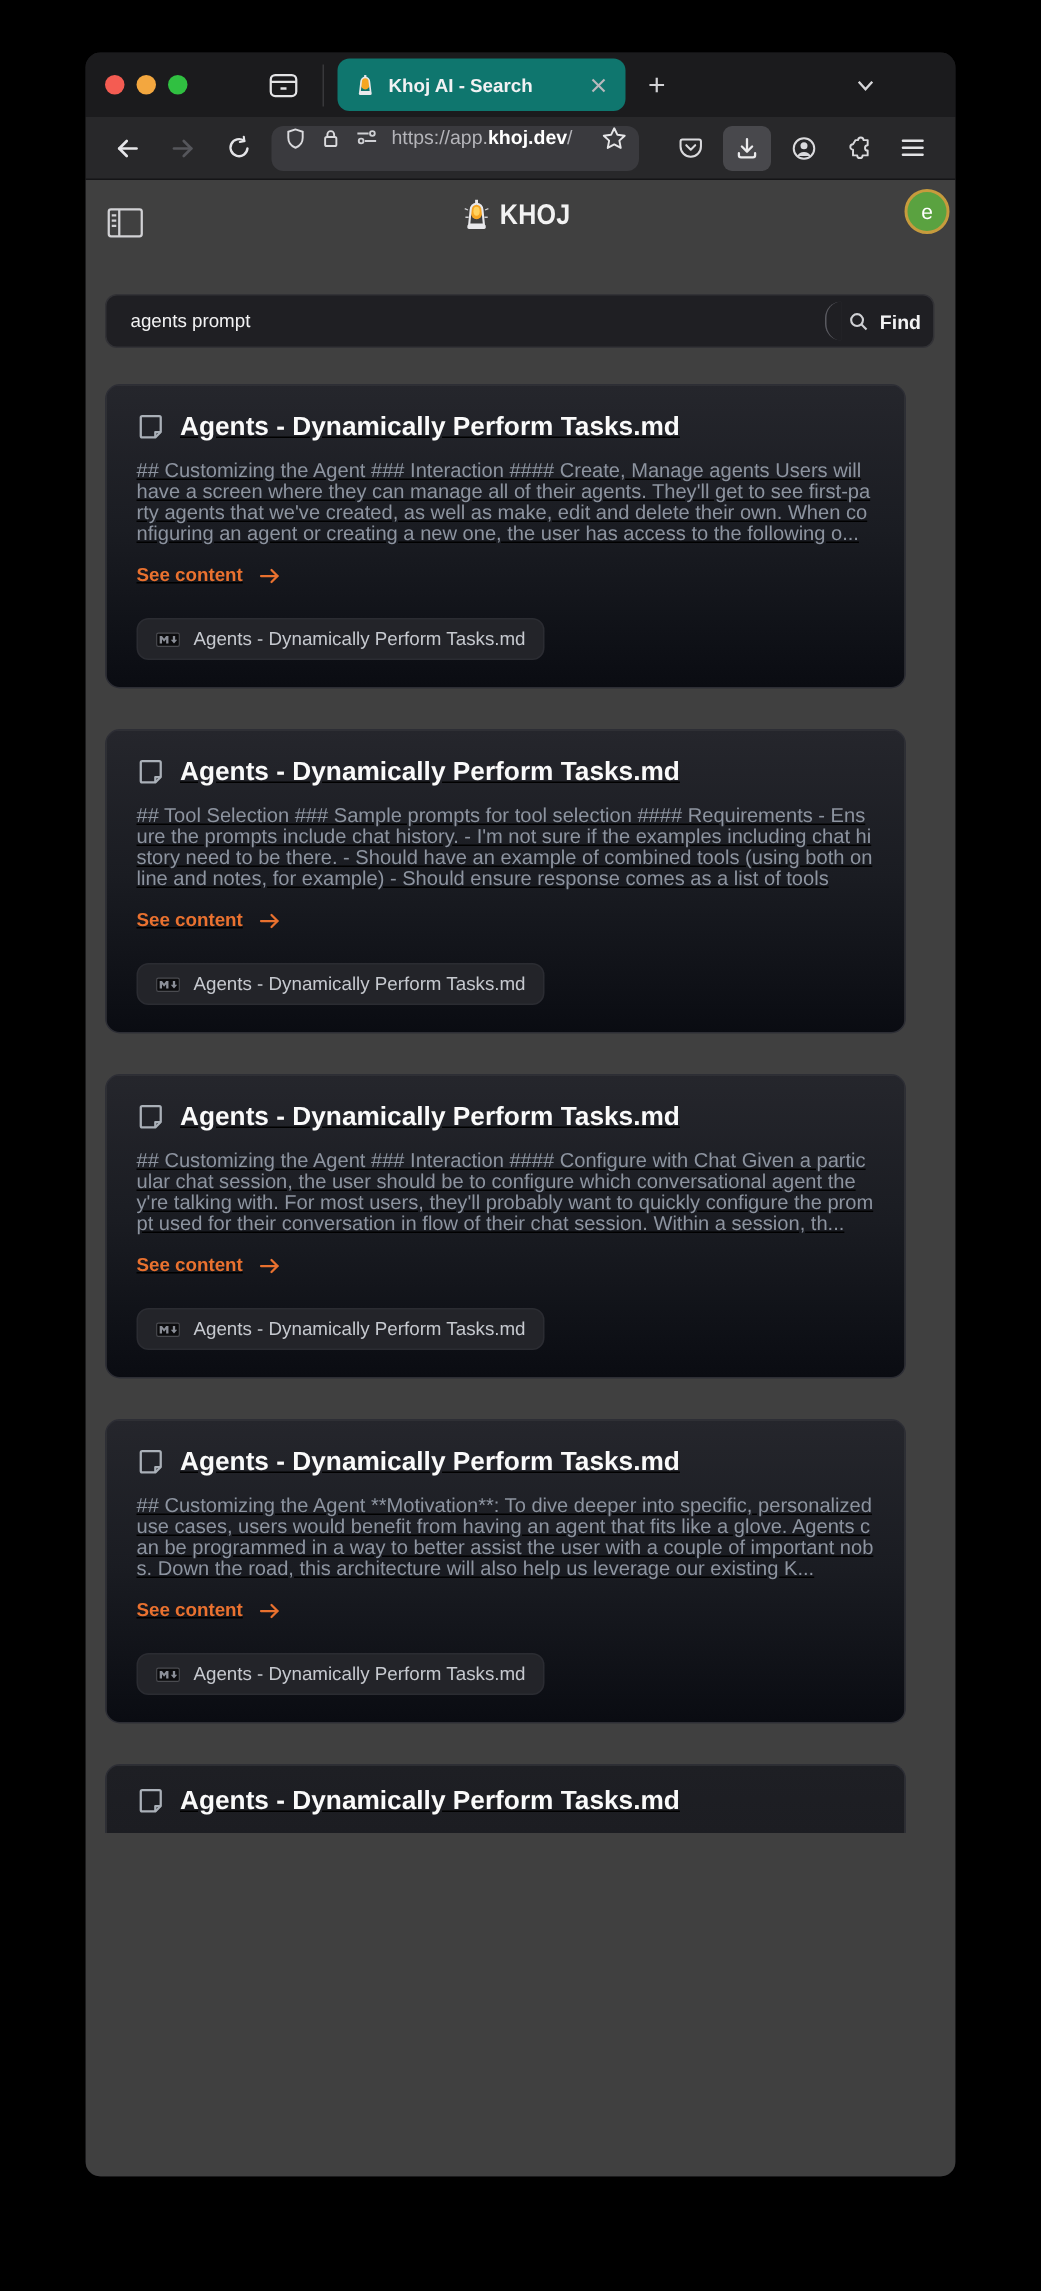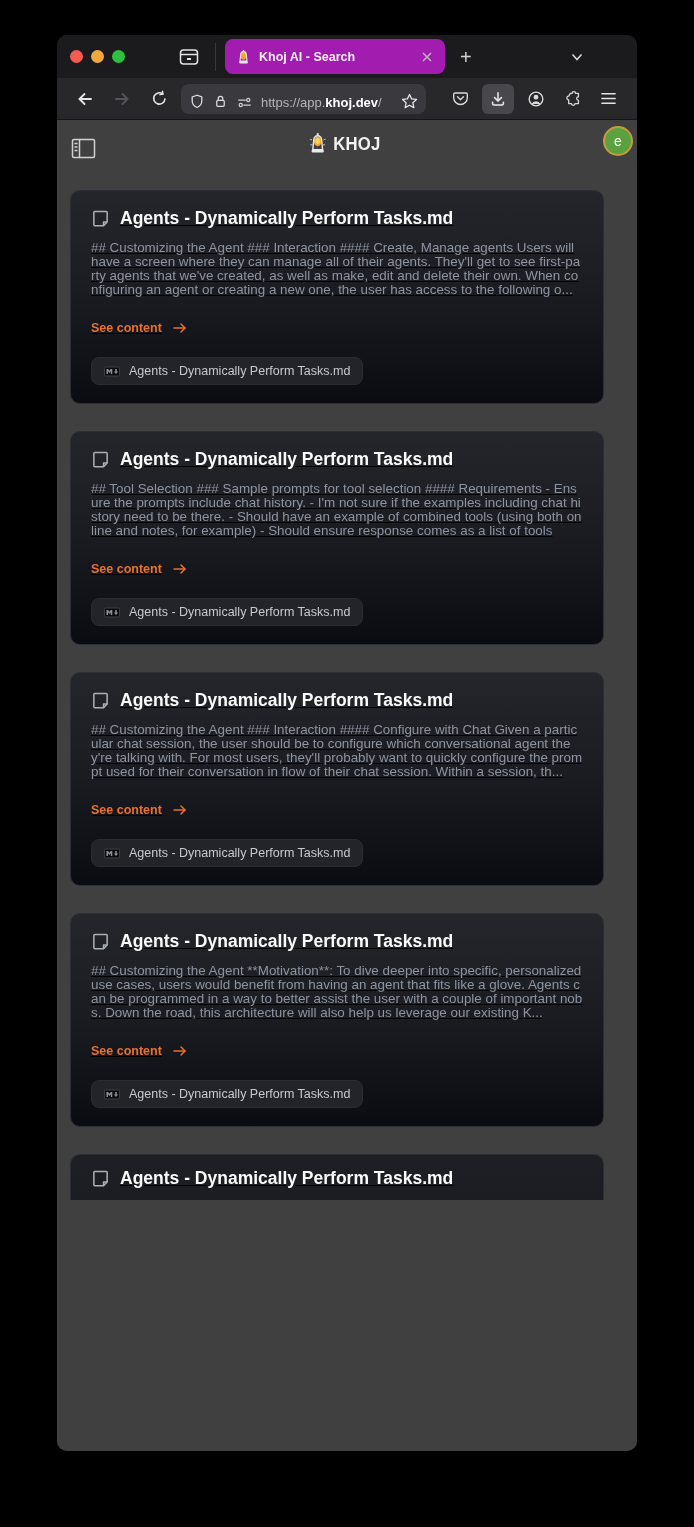--- a/index.html
+++ b/index.html
@@ -9,35 +9,35 @@
   .window { position:absolute; left:57px; top:35px; width:580px; height:1416px;
             background:#212124; border-radius:10px; overflow:hidden; }
 
   
   .tabbar { height:43px; background:#1b1b1d; display:flex; align-items:center; position:relative; }
   .traffic { display:flex; gap:8px; margin-left:13px; }
   .dot { width:13px; height:13px; border-radius:50%; }
   .dot.red{ background:#f45c52; } .dot.yellow{ background:#f3a73f; } .dot.green{ background:#30c041; }
   .fxview { margin-left:50px; display:flex; }
   .tab-sep { width:1px; height:28px; background:#38383b; margin-left:12px; }
-  .tab { margin-left:9px; width:220px; height:35px; background:#a21caf; border-radius:8px;
+  .tab { margin-left:9px; width:192px; height:35px; background:#0f766e; border-radius:8px;
          display:flex; align-items:center; padding:0 10px 0 12px; }
   .tab-title { flex:1; margin-left:9px; font-size:12.5px; font-weight:700; color:#f1f1f3;
                white-space:nowrap; overflow:hidden; }
   .tab-close { display:flex; padding:2px; }
   .newtab { margin-left:15px; color:#d2d2d5; font-size:20px; font-weight:400; line-height:1; }
   .tab-chevron { position:absolute; right:52px; top:14px; display:flex; }
 
   
   .navbar { height:42px; background:#28282a; display:flex; align-items:center; padding:0 14px;
             border-bottom:1px solid #151517; }
   .nav-icon { display:flex; align-items:center; justify-content:center; width:28px; height:28px; }
   .nav-icon + .nav-icon { margin-left:9px; }
   .urlbar { margin-left:8px; width:245px; height:30px; background:#3a3a3e; border-radius:8px;
-            display:flex; align-items:flex-end; padding:0 8px 4px 8px; }
+            display:flex; align-items:flex-start; padding:0 8px 4px 8px; }
   .urlbar .mini { display:flex; align-items:center; margin-right:8px; }
   .url-text { flex:1; font-size:13px; color:#b4b4b9; white-space:nowrap; overflow:hidden; }
   .url-text .domain { color:#ffffff; font-weight:700; }
   .nav-right { display:flex; align-items:center; margin-left:12px; }
   .nav-right .nav-icon { margin-left:8px; }
   .dl-box { background:#48484c; border-radius:6px; width:32px; height:30px; }
 
   
   .content { height:1331px; background:#404040; position:relative; }
   .app-header { position:relative; height:46px; padding:10px 14px 0; display:flex; align-items:center; }
@@ -59,21 +59,21 @@
   .find-mag { display:flex; margin-left:4px; }
   .find-label { margin-left:7px; color:#f2f2f3; font-size:13px; font-weight:700; }
 
   .results { margin:24px 33px 0 13px; display:flex; flex-direction:column; gap:27px; }
   .card { border:1px solid #2d2e35; border-radius:10px; padding:17px 20px 18px;
           background:linear-gradient(180deg,#25262c 0%,#1a1c22 48%,#0a0c12 100%);text-decoration:underline; }
   .card-head { display:flex; align-items:center; gap:10px; }
   .card-title { font-size:17.5px; font-weight:700; color:#fafafa; }
   .snippet { margin-top:12px; font-size:13.4px; line-height:14px; color:#8d94a0;
              word-break:break-all; }
-  .see { margin-top:24px; display:flex; align-items:center; gap:11px; }
+  .see { margin-top:13px; display:flex; align-items:flex-end; gap:11px; }
   .see-label { color:#e9712f; font-weight:700; font-size:12.5px; }
   .chip { margin-top:22px; display:inline-flex; align-items:center; gap:9px;
           background:#232429; border:1px solid #2b2c32; border-radius:8px;
           padding:6px 12px; font-size:12.5px; color:#c6c9cf; max-width:100%; }
   .card.clipped { height:46px; overflow:hidden; padding:13px 20px; border-bottom:none;
                   border-radius:10px 10px 0 0;
                   background:linear-gradient(180deg,#1e1f24 0%,#1c1d22 100%); }
 
   svg { display:block; }
 </style>
@@ -230,20 +230,33 @@
               <path d="M7.5 10 L6.4 21 H17.6 L16.5 10" fill="none" stroke="#e9e9ec" stroke-width="1.6"></path>
               <rect x="5" y="21" width="14" height="3.4" rx="1.2" fill="#e9e9ec"></rect>
               <rect x="10.9" y="2.2" width="2.2" height="3" fill="#e9e9ec"></rect>
             </svg>
           </span>
           <span class="logo-text">KHOJ</span>
         </div>
         <div class="avatar">e</div>
       </div>
 
+      <div class="search-row">
+        <input class="search-input" type="text" value="agents prompt" style="">
+        <div class="find-group">
+          <div class="find-curve"></div>
+          <span class="find-mag">
+            <svg width="15" height="15" viewBox="0 0 16 16" fill="none" stroke="#cfd0d4" stroke-width="1.5">
+              <circle cx="6.8" cy="6.8" r="4.2"></circle>
+                <line x1="10" y1="10" x2="13.5" y2="13.5"></line>
+            </svg>
+          </span>
+          <span class="find-label">Find</span>
+        </div>
+      </div>
 
       <div class="results">
 
         <div class="card">
           <div class="card-head">
             <span>
               <svg width="19" height="20" viewBox="0 0 20 20" fill="none" stroke="#aab0b8" stroke-width="1.6" stroke-linejoin="round">
                 <path d="M4 2 h12 a1 1 0 0 1 1 1 v10.2 L13.2 17 H4 a1 1 0 0 1 -1 -1 V3 a1 1 0 0 1 1 -1 z"></path>
                 <path d="M17 13.2 h-3.8 V17"></path>
               </svg>

